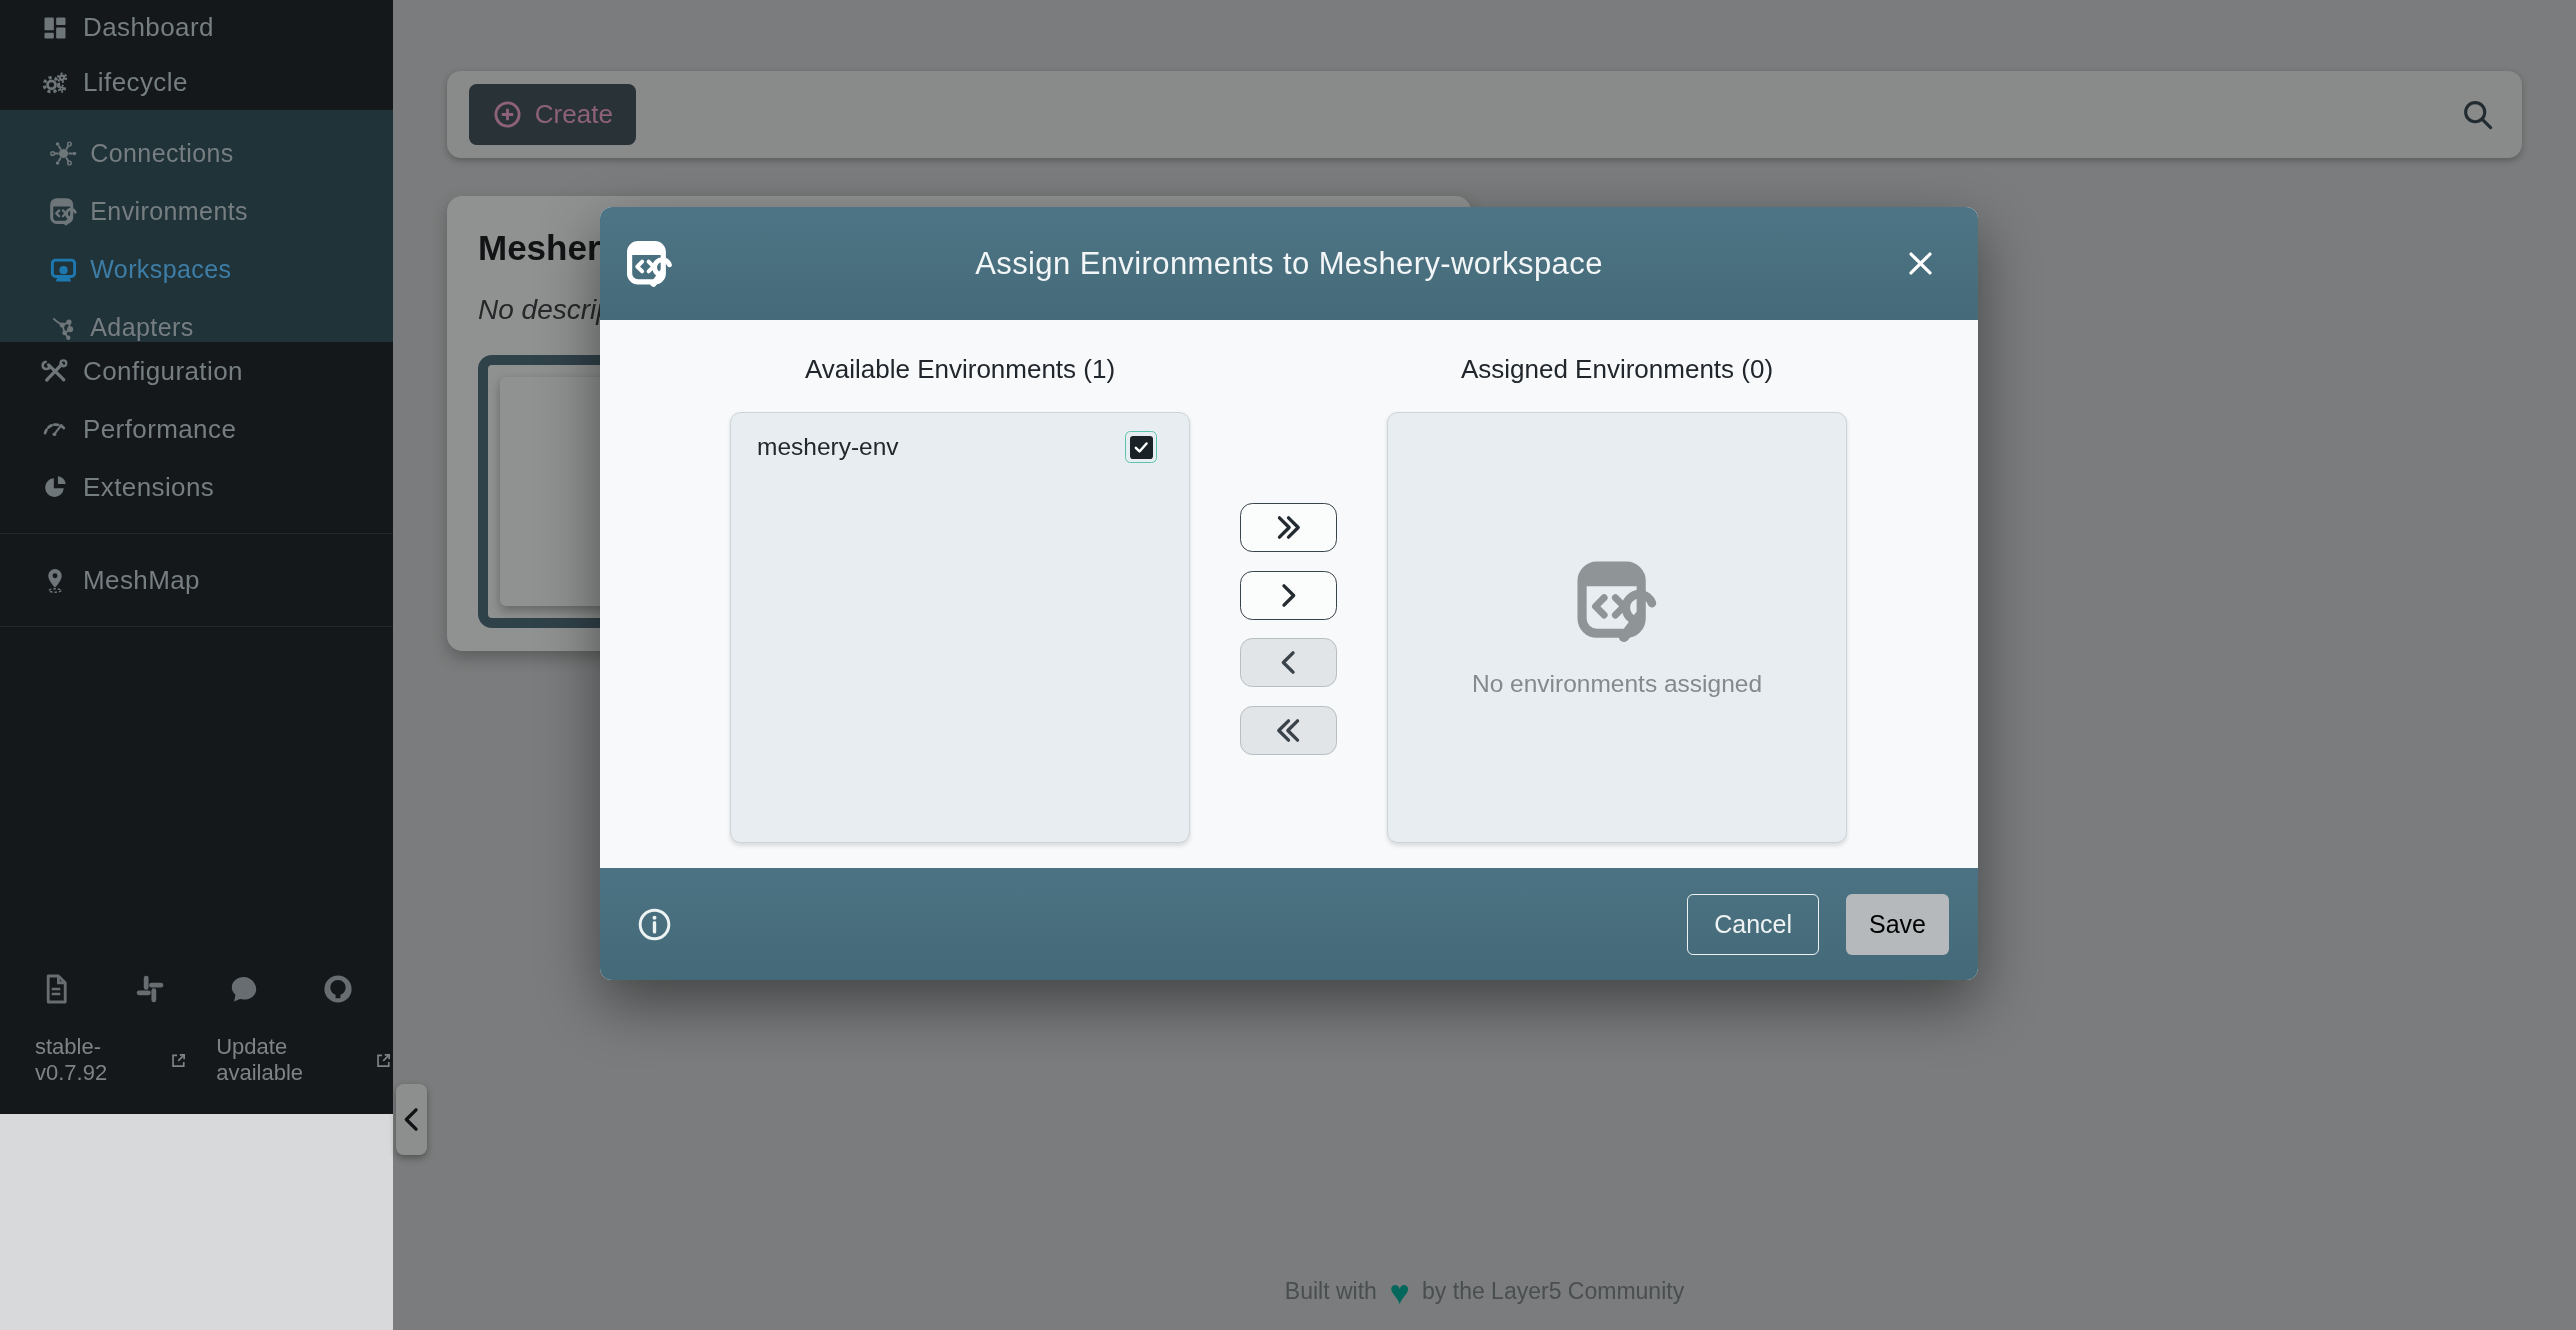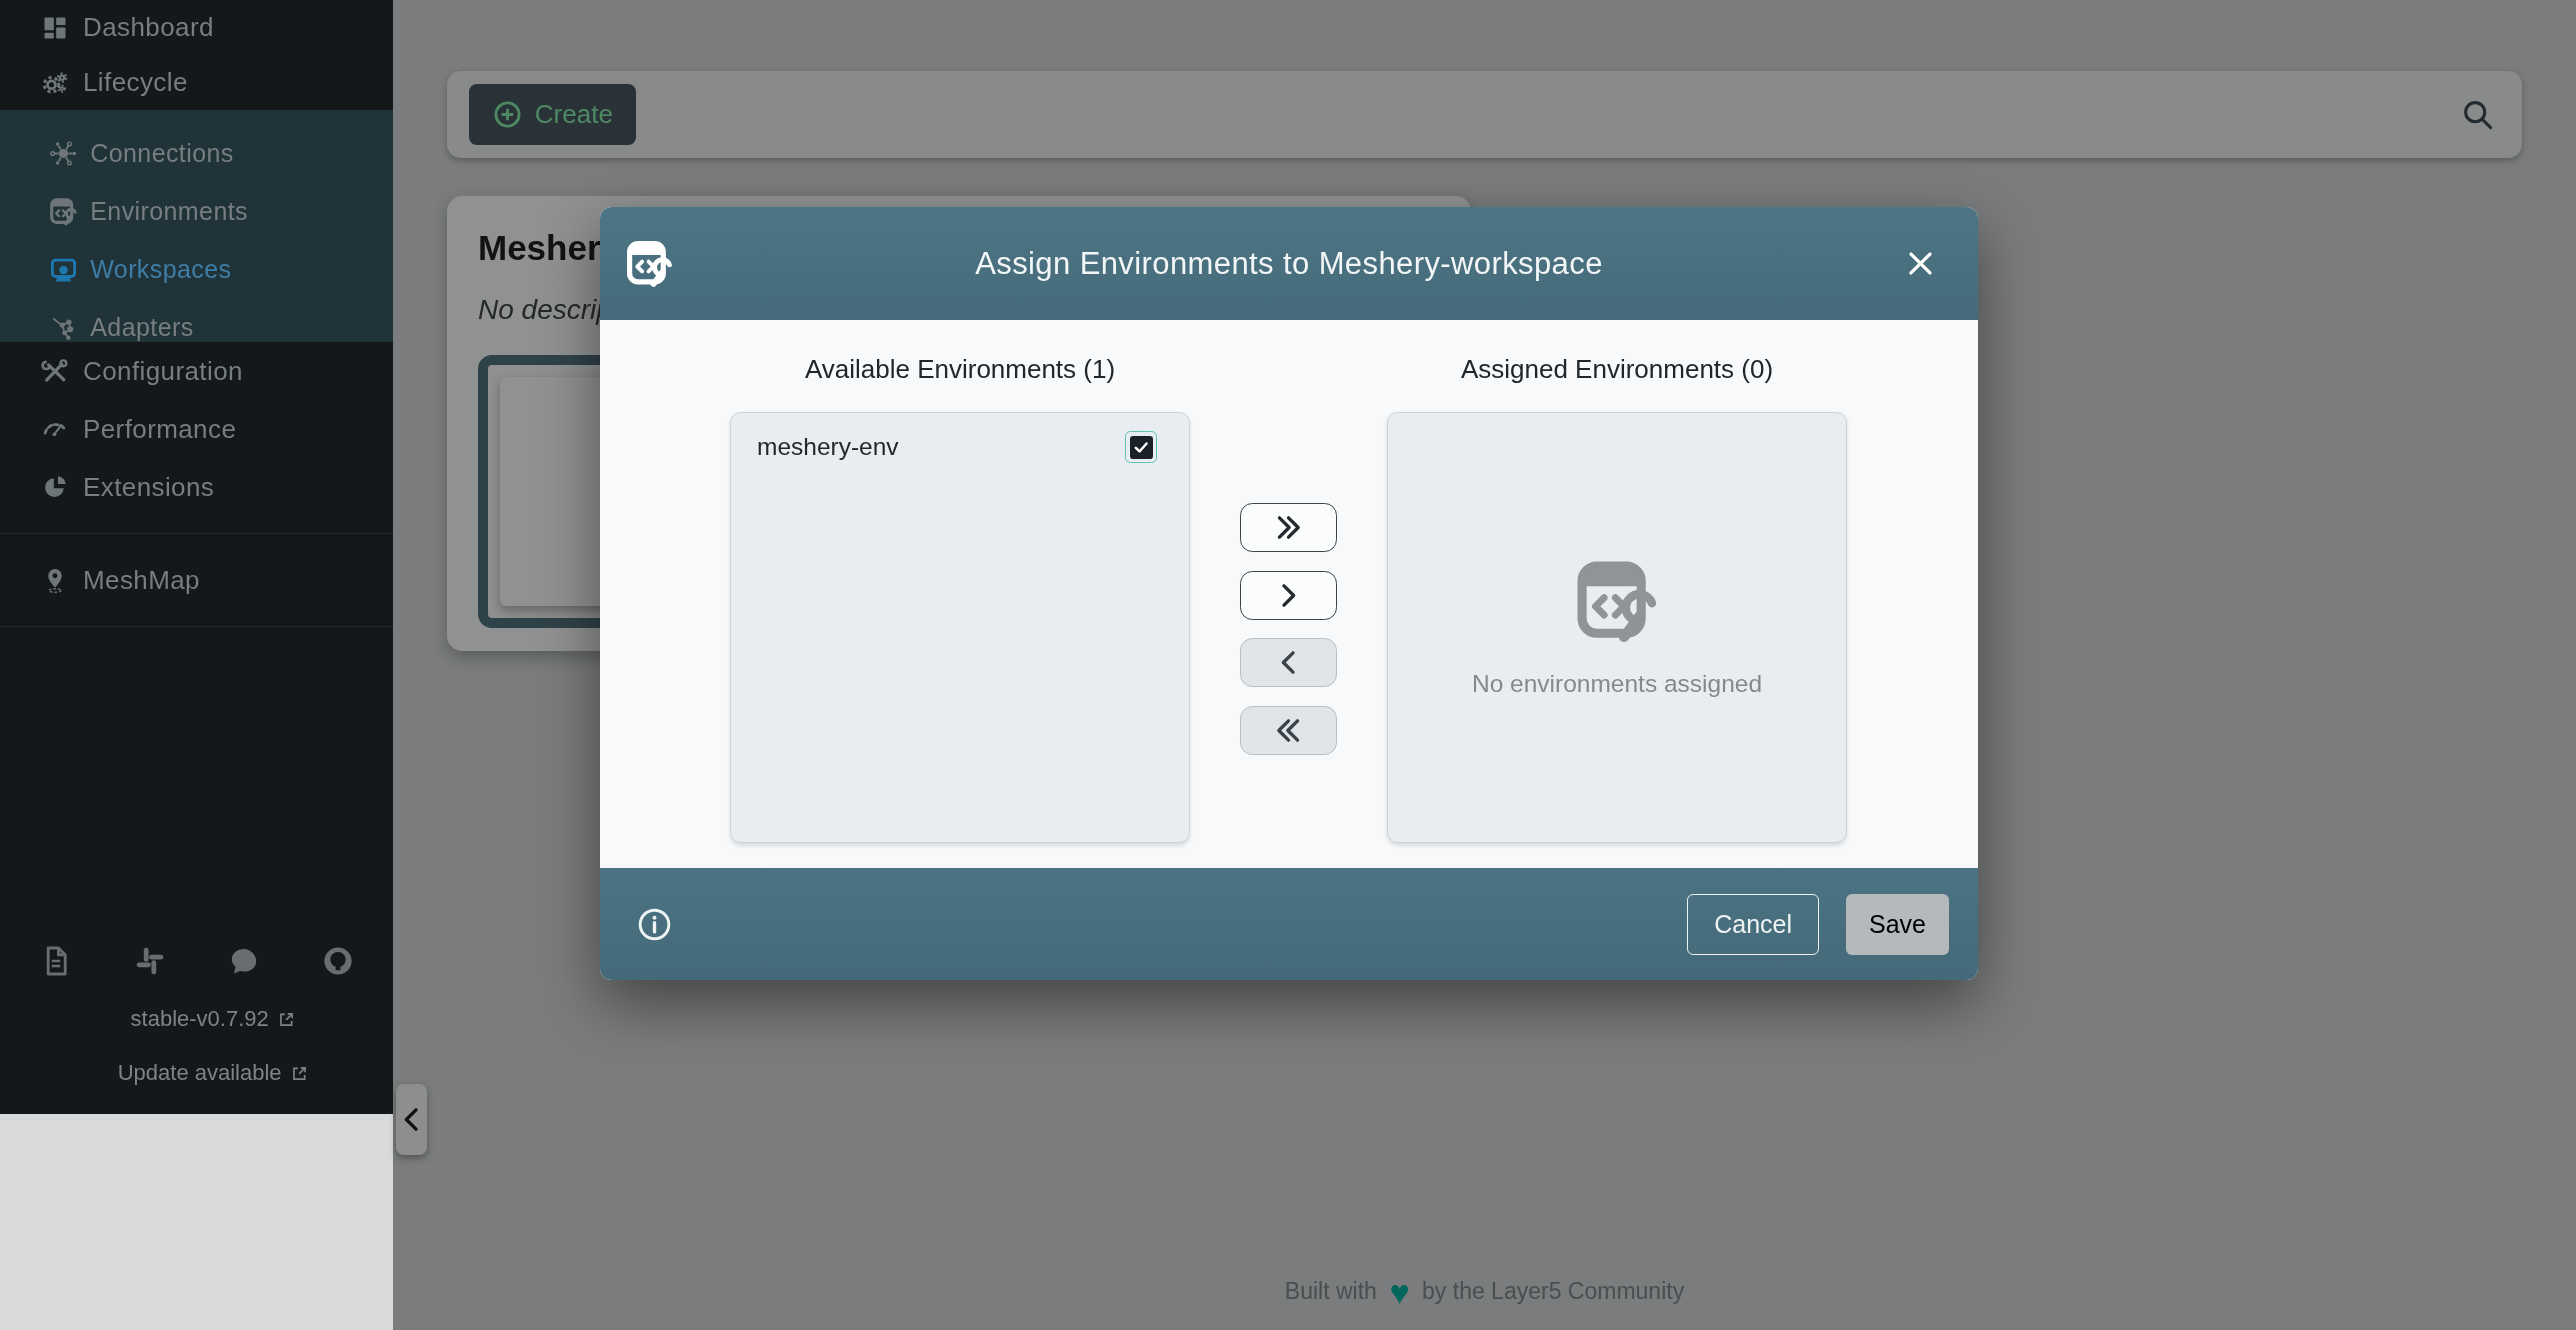--- a/index.html
+++ b/index.html
@@ -18,28 +18,28 @@
   .submenu .nav-item { padding-left:49px;align-items:flex-end; }
   .submenu .nav-item .nicon svg { width:31px; height:31px; }
   .submenu .nav-item .nlabel { margin-left:12.3px; font-size:25px; }
   .nav-item.active .nlabel { color:#3E7DA6; }
   .nav-item.active .nicon { color:#1E78B0; }
   .sb-divider { border-top:0.8px solid #24282B; margin:17px 0; }
   .sidebar-bottom { position:absolute; left:0; right:0; bottom:28px; }
   .sb-icons { display:flex; justify-content:space-between; padding:0 38px; margin-bottom:28px; }
   .sb-icons a { width:35px; height:35px; color:#676D71; display:flex; align-items:center; justify-content:center; cursor:pointer; }
   .sb-icons svg { width:34px; height:34px; }
-  .sb-version { display:flex; align-items:center; padding-left:35px; gap:28px;flex-direction:column; }
+  .sb-version { display:flex; align-items:center; padding-left:35px; gap:28px; }
   .ver-item { display:inline-flex; align-items:center; gap:7.7px; color:#7E8386; font-size:22px; cursor:pointer; }
   .ver-item svg { width:21px; height:21px; }
 
   
   .main { position:absolute; left:393px; top:0; right:0; bottom:0; background:#D7D9DA; }
   .toolbar { position:absolute; left:54px; top:71px; width:2075px; height:87px; background:#F2F4F5; border-radius:14px; box-shadow:0 2.3px 6.1px rgba(0,0,0,0.25); display:flex; align-items:center; padding:0 21.5px; z-index:2; }
-  .create-btn { display:flex; align-items:center; gap:12.3px; height:61px; padding:0 23px; background:#43525B; color:#86efac; border:none; border-radius:7.7px; font-size:26px; font-family:inherit; cursor:pointer; }
+  .create-btn { display:flex; align-items:center; gap:12.3px; height:61px; padding:0 23px; background:#43525B; color:#f9a8d4; border:none; border-radius:7.7px; font-size:26px; font-family:inherit; cursor:pointer; }
   .create-btn svg { width:31px; height:31px; }
   .search-btn { margin-left:auto; background:none; border:none; color:#37474F; width:46px; height:46px; cursor:pointer; display:flex; align-items:center; justify-content:center; }
   .search-btn svg { width:37px; height:37px; }
 
   .ws-card { position:absolute; left:54px; top:196px; width:1024px; height:455px; background:#FFFFFF; border-radius:15.3px; box-shadow:0 6.1px 15.3px rgba(0,0,0,0.25); padding:32px 31px; z-index:1; }
   .ws-card h2 { font-size:35px; font-weight:bold; color:#1A1B1C; }
   .ws-card .desc { margin-top:26px; font-size:28px; font-style:italic; color:#3E4143; }
   .thumb { position:absolute; left:31px; top:159px; width:429px; height:273px; border:10.7px solid #51707D; border-radius:14px; background:#FDFDFD; }
   .thumb-inner { position:absolute; left:12.3px; top:12.3px; right:12.3px; bottom:12.3px; background:#FFFFFF; border-radius:6.1px; box-shadow:0 4.6px 10.7px rgba(0,0,0,0.30); }
 

